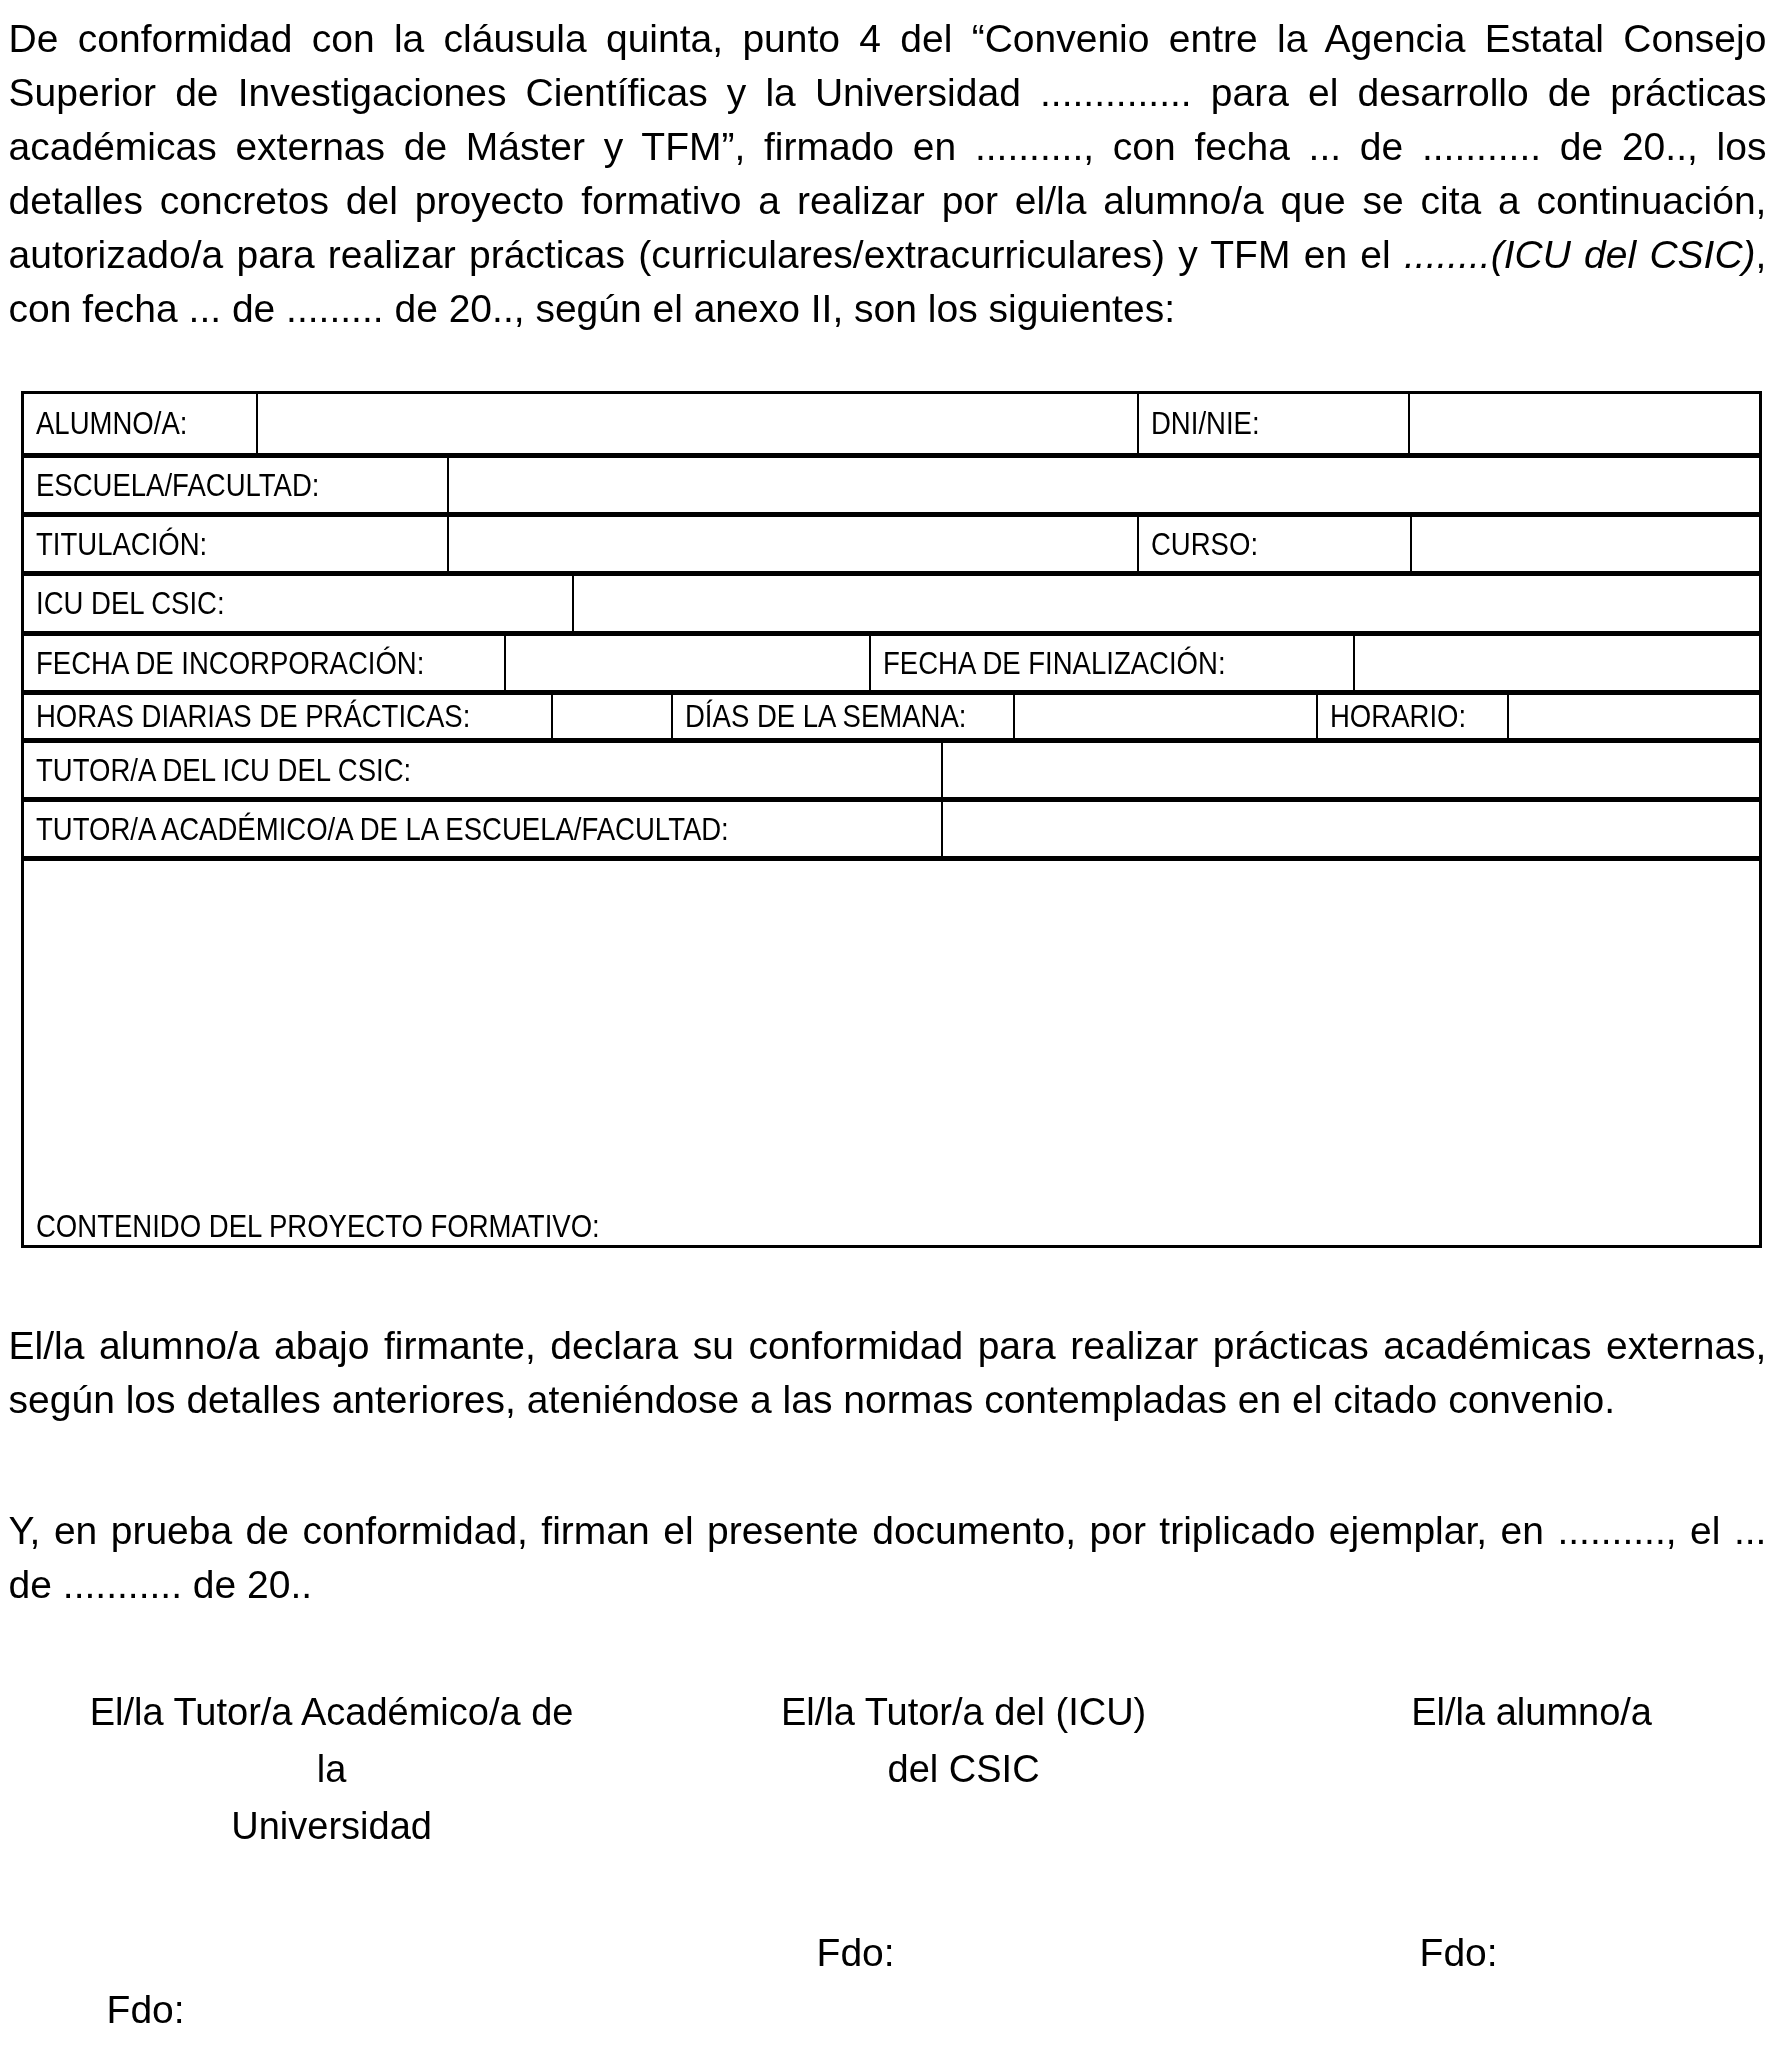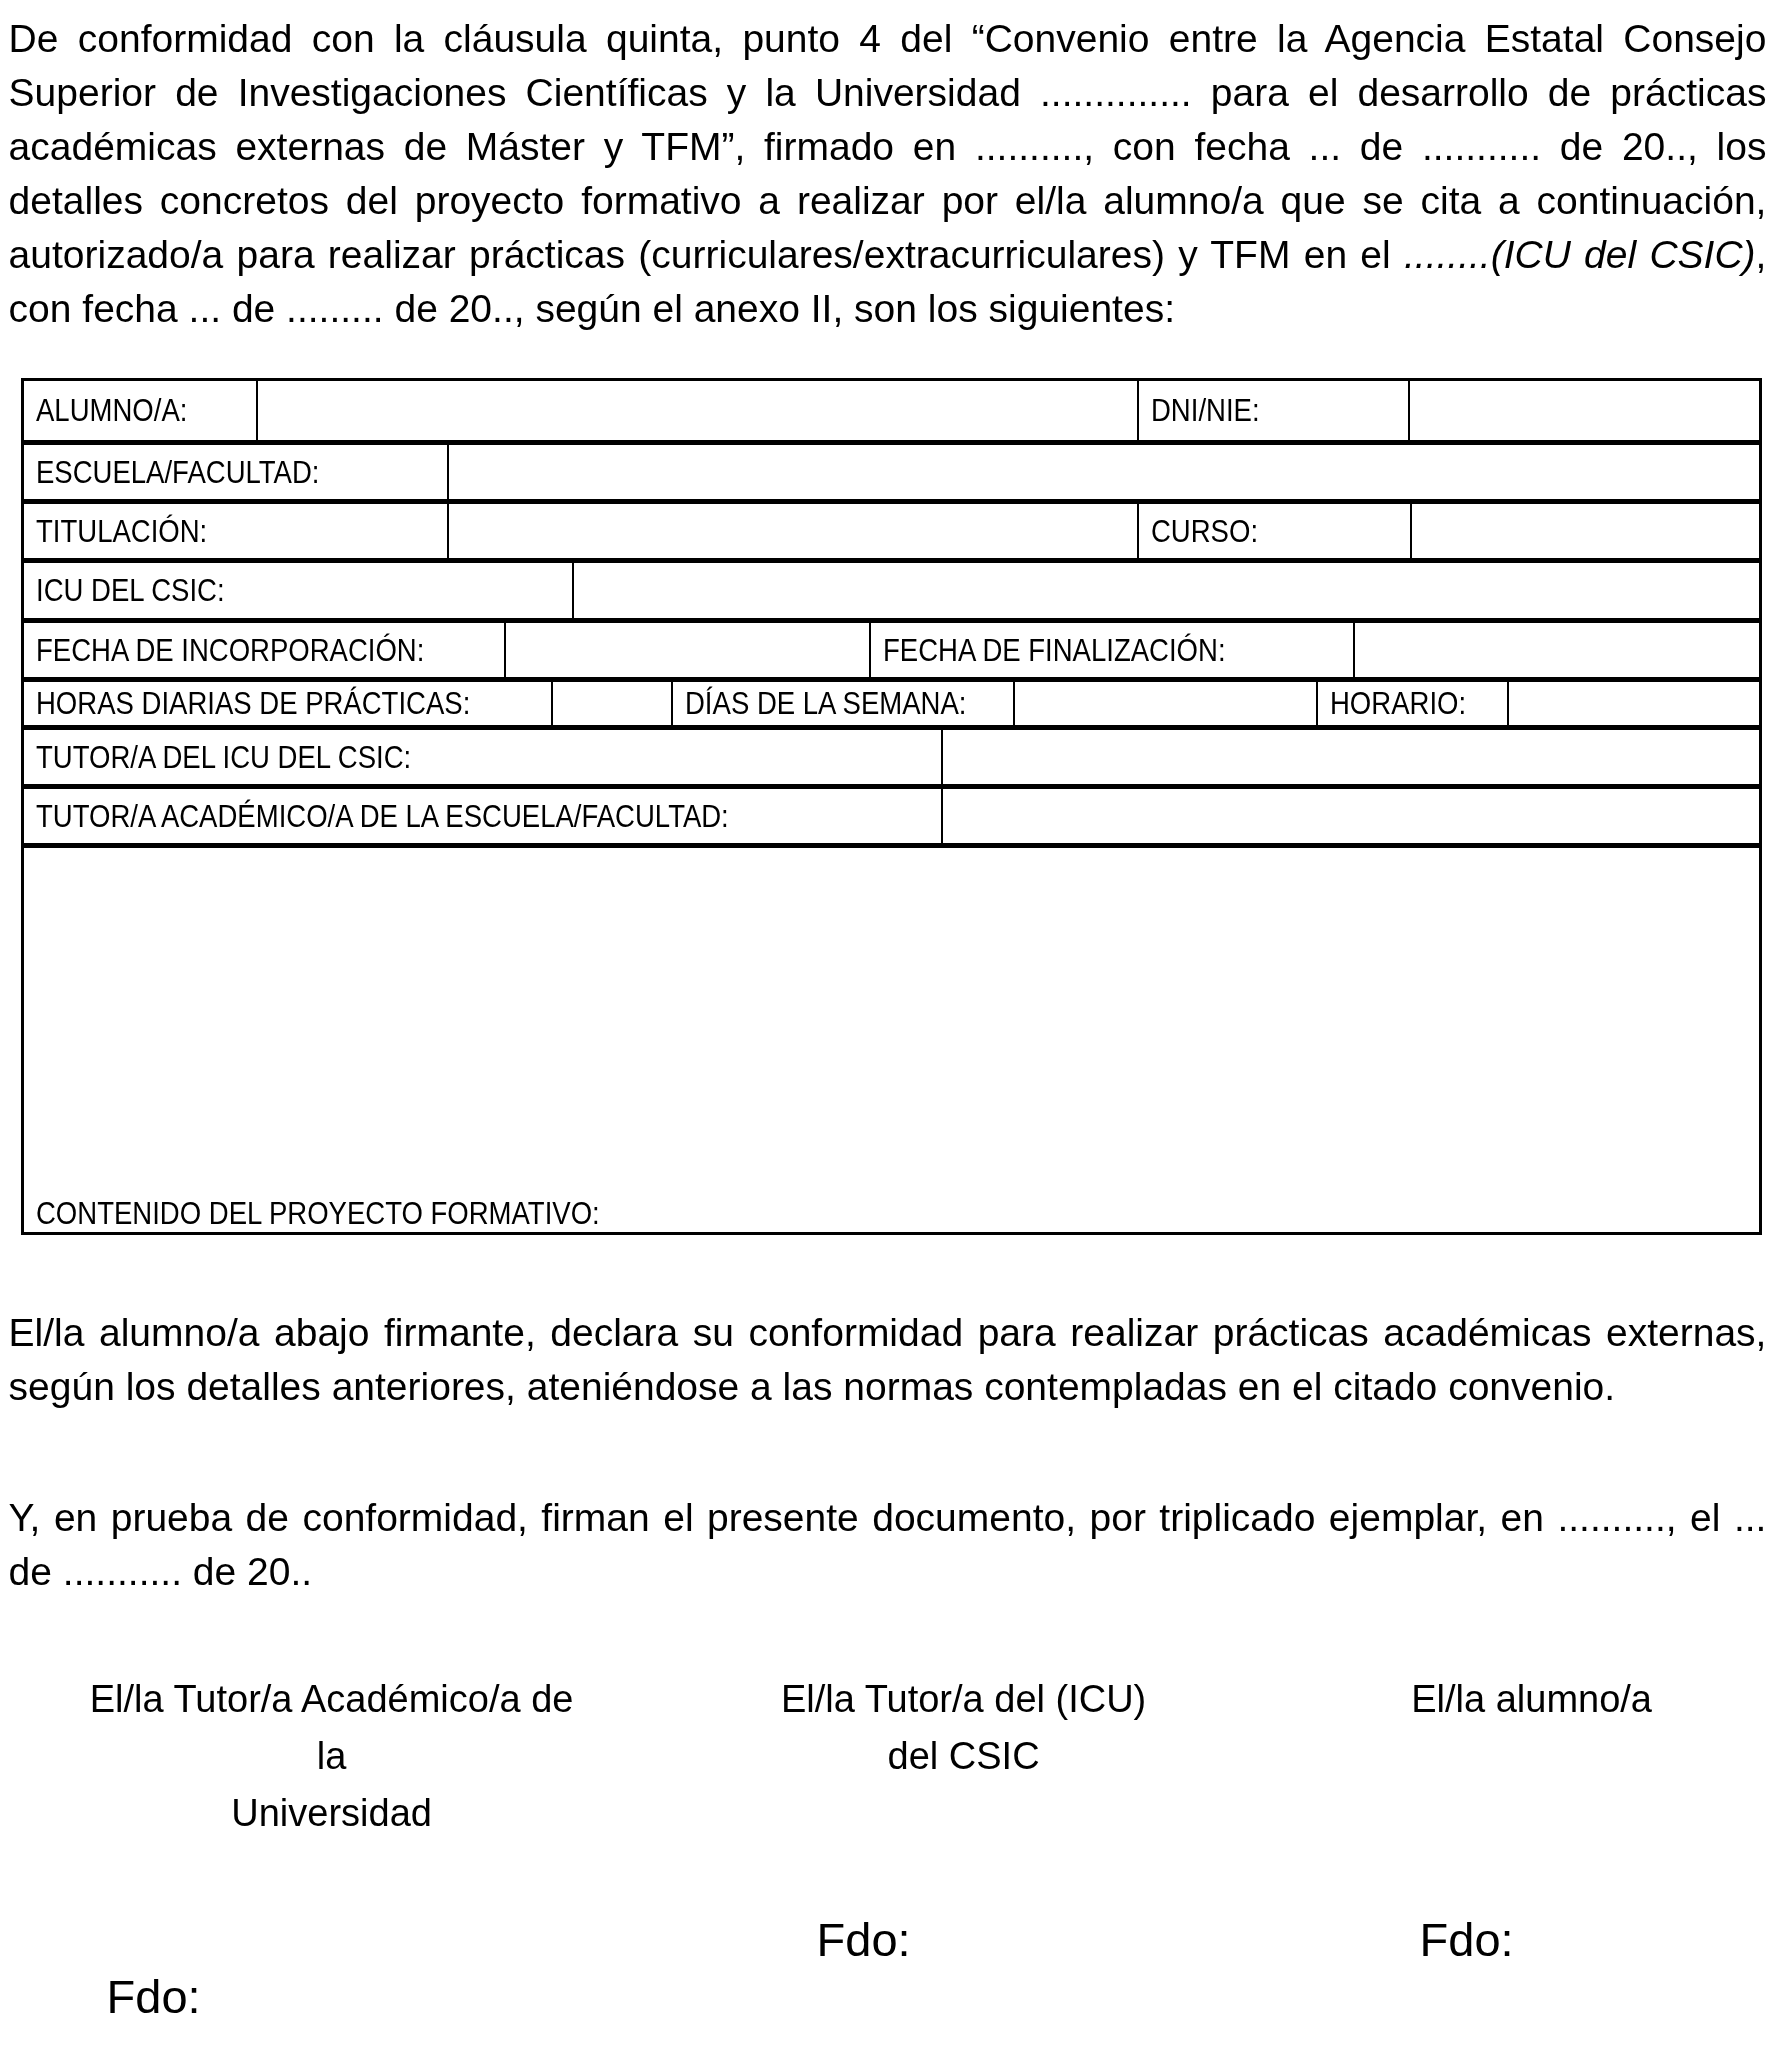--- a/index.html
+++ b/index.html
@@ -11,21 +11,21 @@
     overflow:hidden;
   }
   .doc { padding:12px 8.6px 0 8.6px; }
 
   .para {
     font-size:39px; line-height:54px;
     text-align:justify; margin:0; color:#000;
   }
   .it { font-style:italic; }
 
-  #intro { margin-bottom:42px; }
+  #intro { margin-bottom:55px; }
 
   .ftable {
     margin-left:12px; width:1741px;
     border:3.4px solid #000; background:#fff;
   }
   .trow { display:flex; border-top:5.2px solid #000; }
   .trow:first-child { border-top:none;border-radius:18px; }
   .cell {
     display:flex; align-items:center;
     padding-left:12px; overflow:hidden;
@@ -36,21 +36,21 @@
     transform:scaleX(0.86); transform-origin:0 50%;
   }
   .cell.top { align-items:flex-end; padding-top:10.3px;border-radius:13px; }
 
   #declaration { margin-top:71px; }
   #closing { margin-top:77px; }
 
   .sigs { display:flex; margin-top:72px; }
   .sigcol { font-size:38px; line-height:57px; text-align:center; }
   .sig-line { min-height:57px; }
-  .fdo-line { text-align:left; margin-top:126px; font-size:47px; min-height:54px; }
+  .fdo-line { text-align:left; margin-top:126px; font-size:39px; min-height:54px; }
 </style>
 </head>
 <body>
 
 <div class="doc">
 
   <p class="para" id="intro"><span>De conformidad con la cláusula quinta, punto 4 del “Convenio entre la Agencia Estatal Consejo Superior de Investigaciones Científicas y la Universidad .............. para el desarrollo de prácticas académicas externas de Máster y TFM”, firmado en .........., con fecha ... de ........... de 20.., los detalles concretos del proyecto formativo a realizar por el/la alumno/a que se cita a continuación, autorizado/a para realizar prácticas (curriculares/extracurriculares) y TFM en el </span><span class="it">........(ICU del CSIC)</span><span>, con fecha ... de ......... de 20.., según el anexo II, son los siguientes:</span></p>
 
   <div class="ftable">
 

